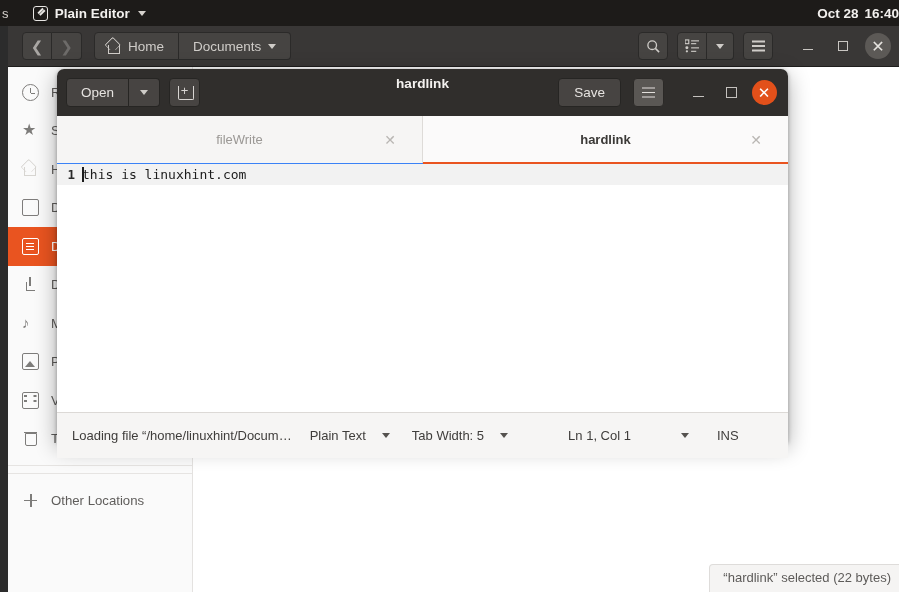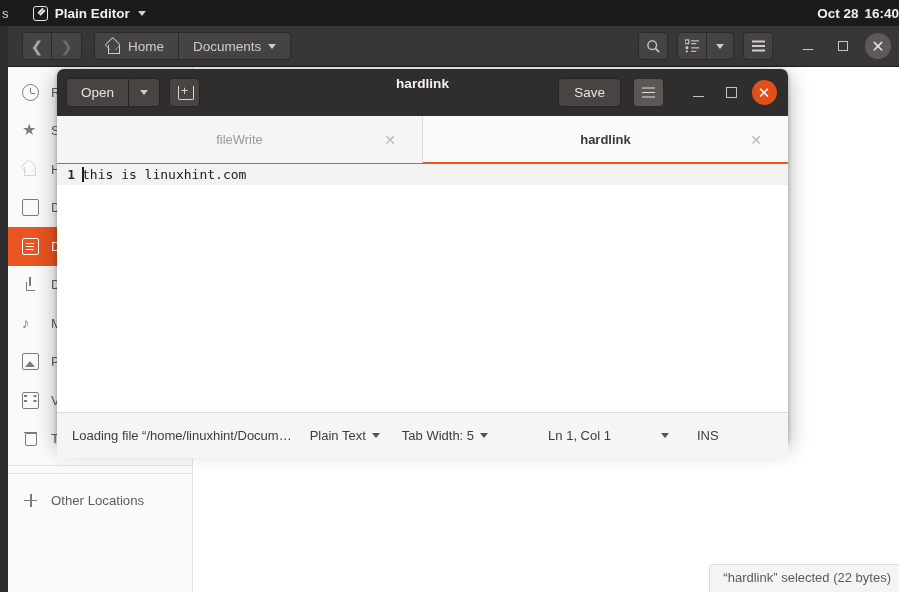--- a/index.html
+++ b/index.html
@@ -249,21 +249,21 @@
     display: inline-block; width: 1.5px; height: 15px; background: #1c1c1c;
     vertical-align: -3px; margin-right: -1.5px;
   }
 
   
   #g-status {
     height: 46px; background: #f6f5f4; border-top: 1px solid #dcd9d6;
     display: flex; align-items: center; font-size: 13px; color: #3f3d3b; text-align: center;
   }
   .st-file { padding-left: 15px; white-space: nowrap; overflow: hidden; }
-  .st-item { display: flex; align-items: center; gap: 6px; white-space: nowrap; }
+  .st-item { display: flex; align-items: center; gap: 16px; white-space: nowrap; }
   .st-caret { width: 0; height: 0; border-left: 4px solid transparent;
     border-right: 4px solid transparent; border-top: 5px solid #55524f; }
 </style>
 </head>
 <body>
 
 <div id="screen">
 
   <div id="topbar">
     <span class="tb-left-trunc">s</span>

